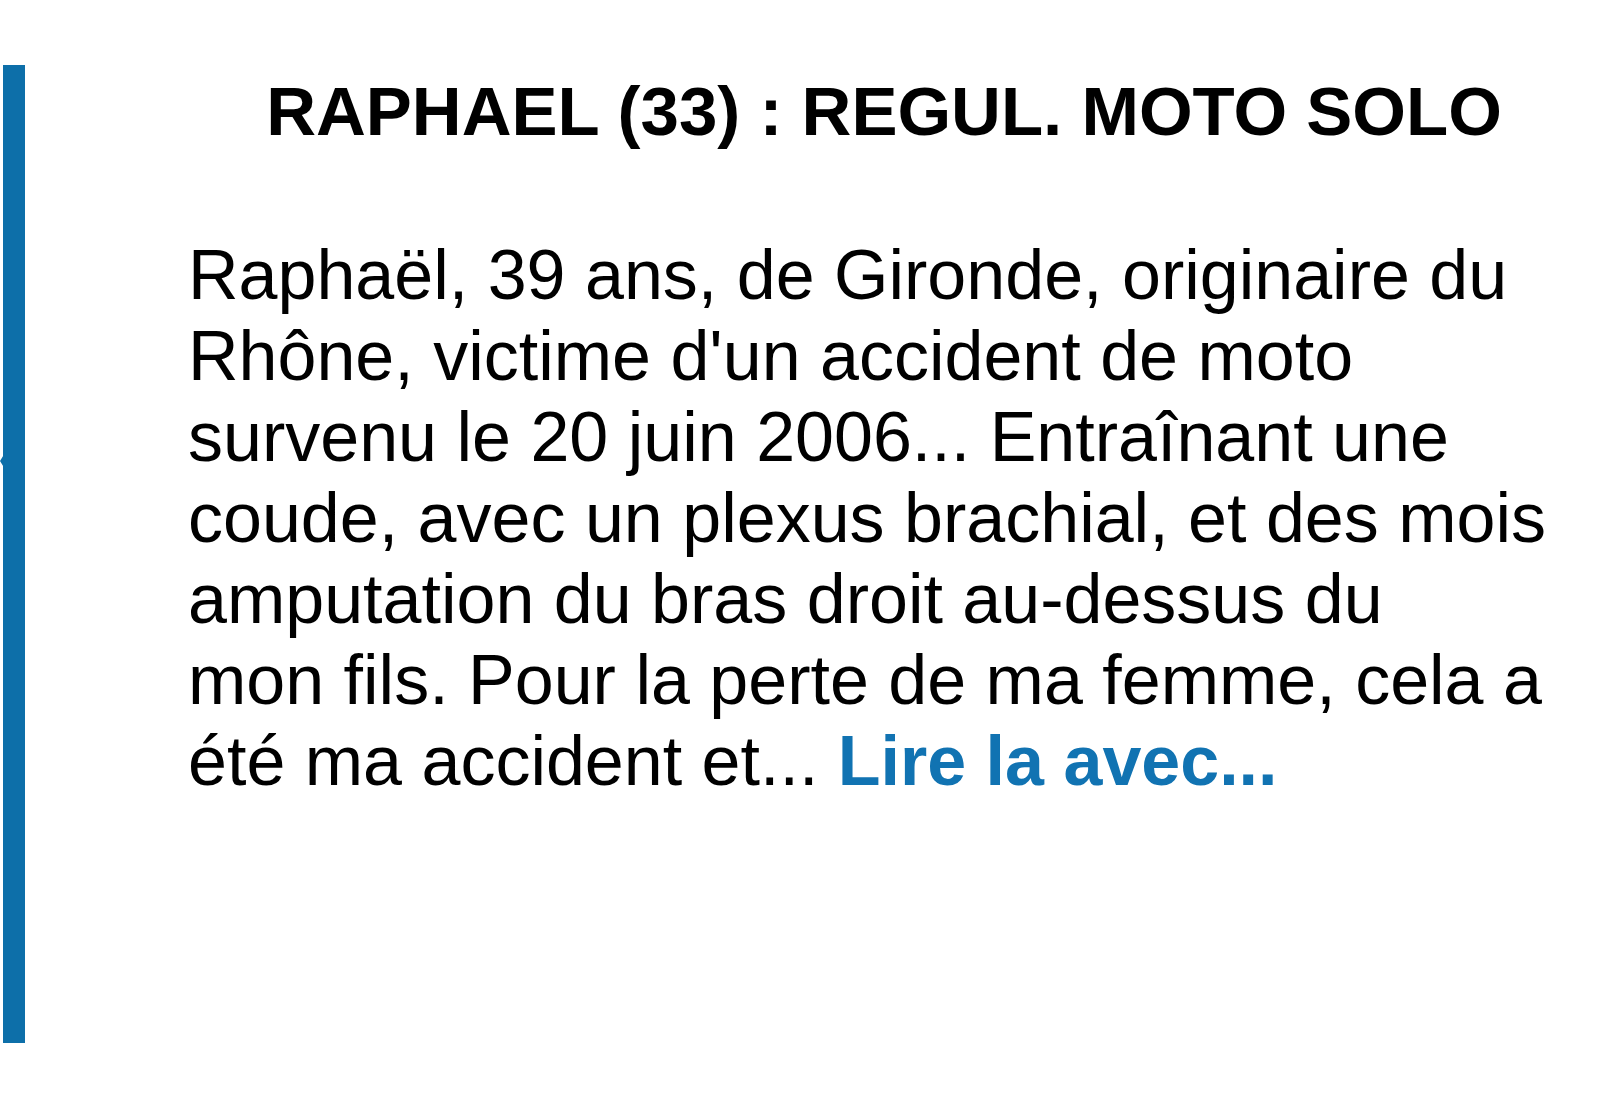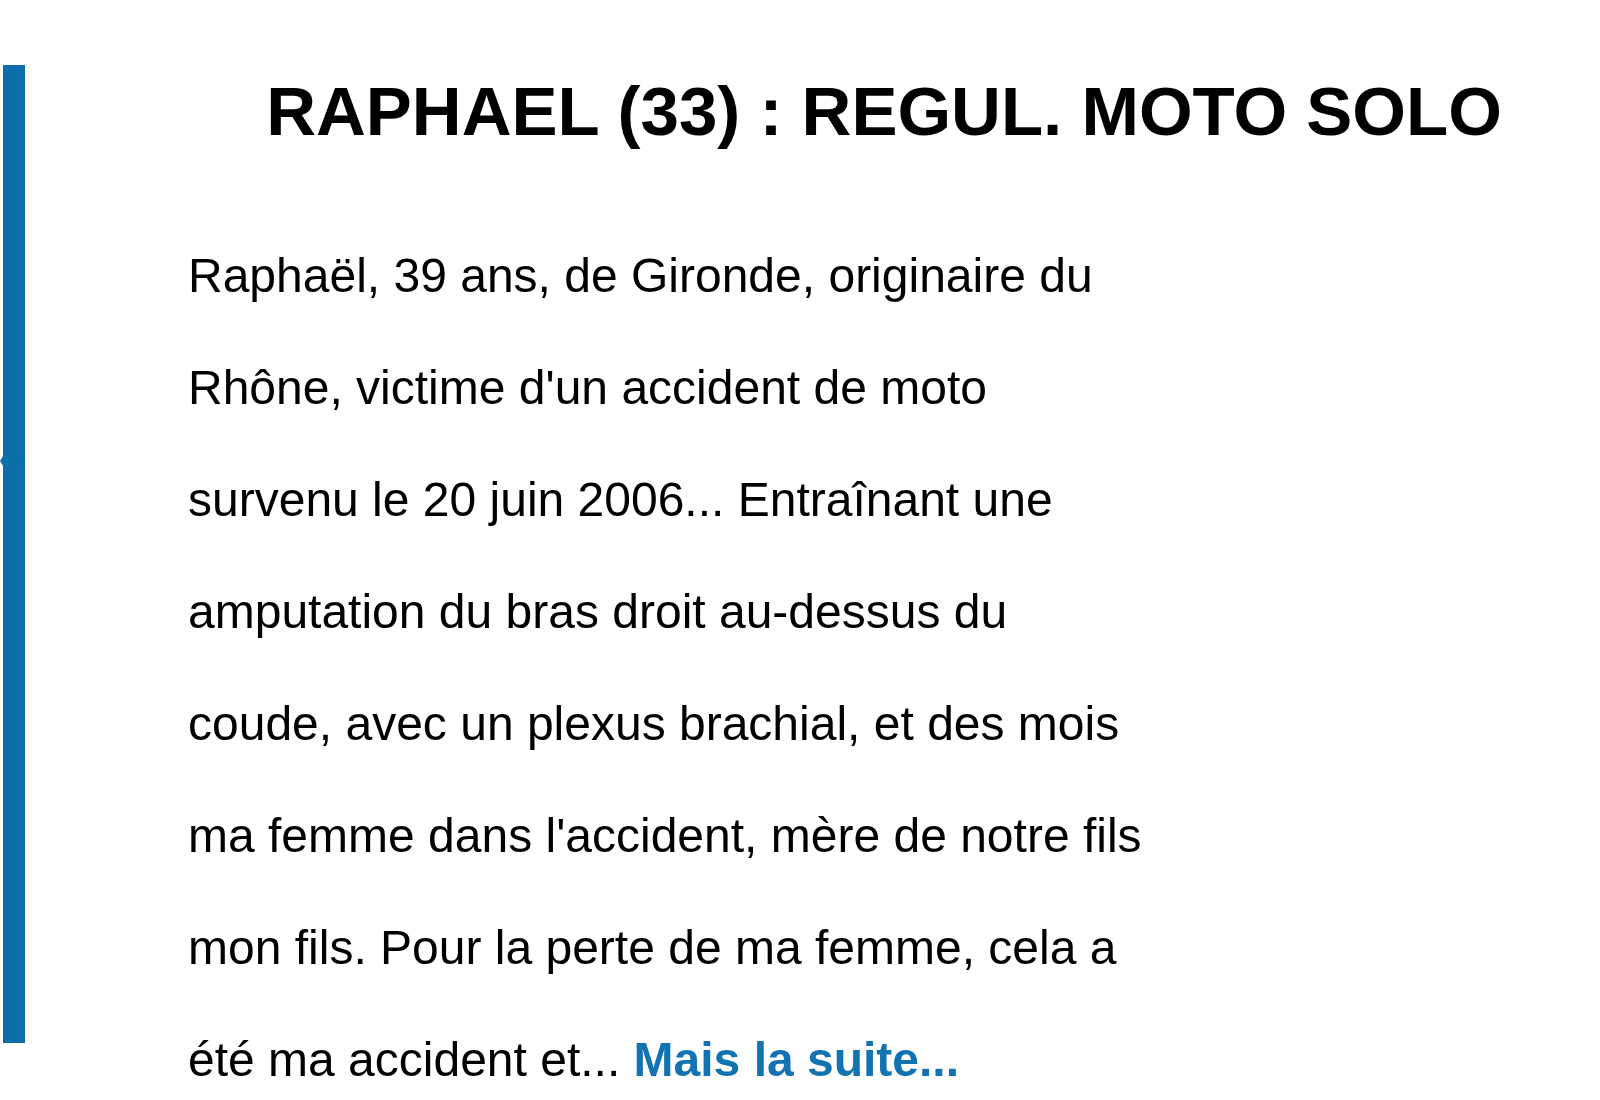--- a/index.html
+++ b/index.html
@@ -51,25 +51,24 @@
     line-height: 84px;
     font-weight: bold;
     text-align: center;
     white-space: pre;
     color: var(--text);
   }
   .article-body {
     margin-top: 81px;
   }
   .body-line {
-    font-size: 48px;
+    font-size: 70px;
     line-height: 81px;
     white-space: pre;
     color: var(--text);
-    margin-top: 31px;
   }
   .read-more-link {
     color: var(--link);
     font-weight: bold;
     text-decoration: none;
     cursor: pointer;
   }
 </style>
 </head>
 <body>
@@ -80,21 +79,20 @@
   <div class="arrow-fragment"></div>
 
   <div class="content">
 
     <div class="article-title">RAPHAEL (33) : REGUL. MOTO SOLO</div>
 
     <div class="article-body">
       <div class="body-line">Raphaël, 39 ans, de Gironde, originaire du</div>
       <div class="body-line">Rhône, victime d'un accident de moto</div>
       <div class="body-line">survenu le 20 juin 2006... Entraînant une</div>
+      <div class="body-line">coude, avec un plexus brachial, et des mois</div>
       <div class="body-line">amputation du bras droit au-dessus du</div>
-      <div class="body-line">coude, avec un plexus brachial, et des mois</div>
-      <div class="body-line">ma femme dans l'accident, mère de notre fils</div>
       <div class="body-line">mon fils. Pour la perte de ma femme, cela a</div>
-      <div class="body-line"><span>été ma accident et... </span><a class="read-more-link">Mais la suite...</a></div>
+      <div class="body-line"><span>été ma accident et... </span><a class="read-more-link">Lire la avec...</a></div>
     </div>
 
   </div>
 </div>
 
 </body></html>

